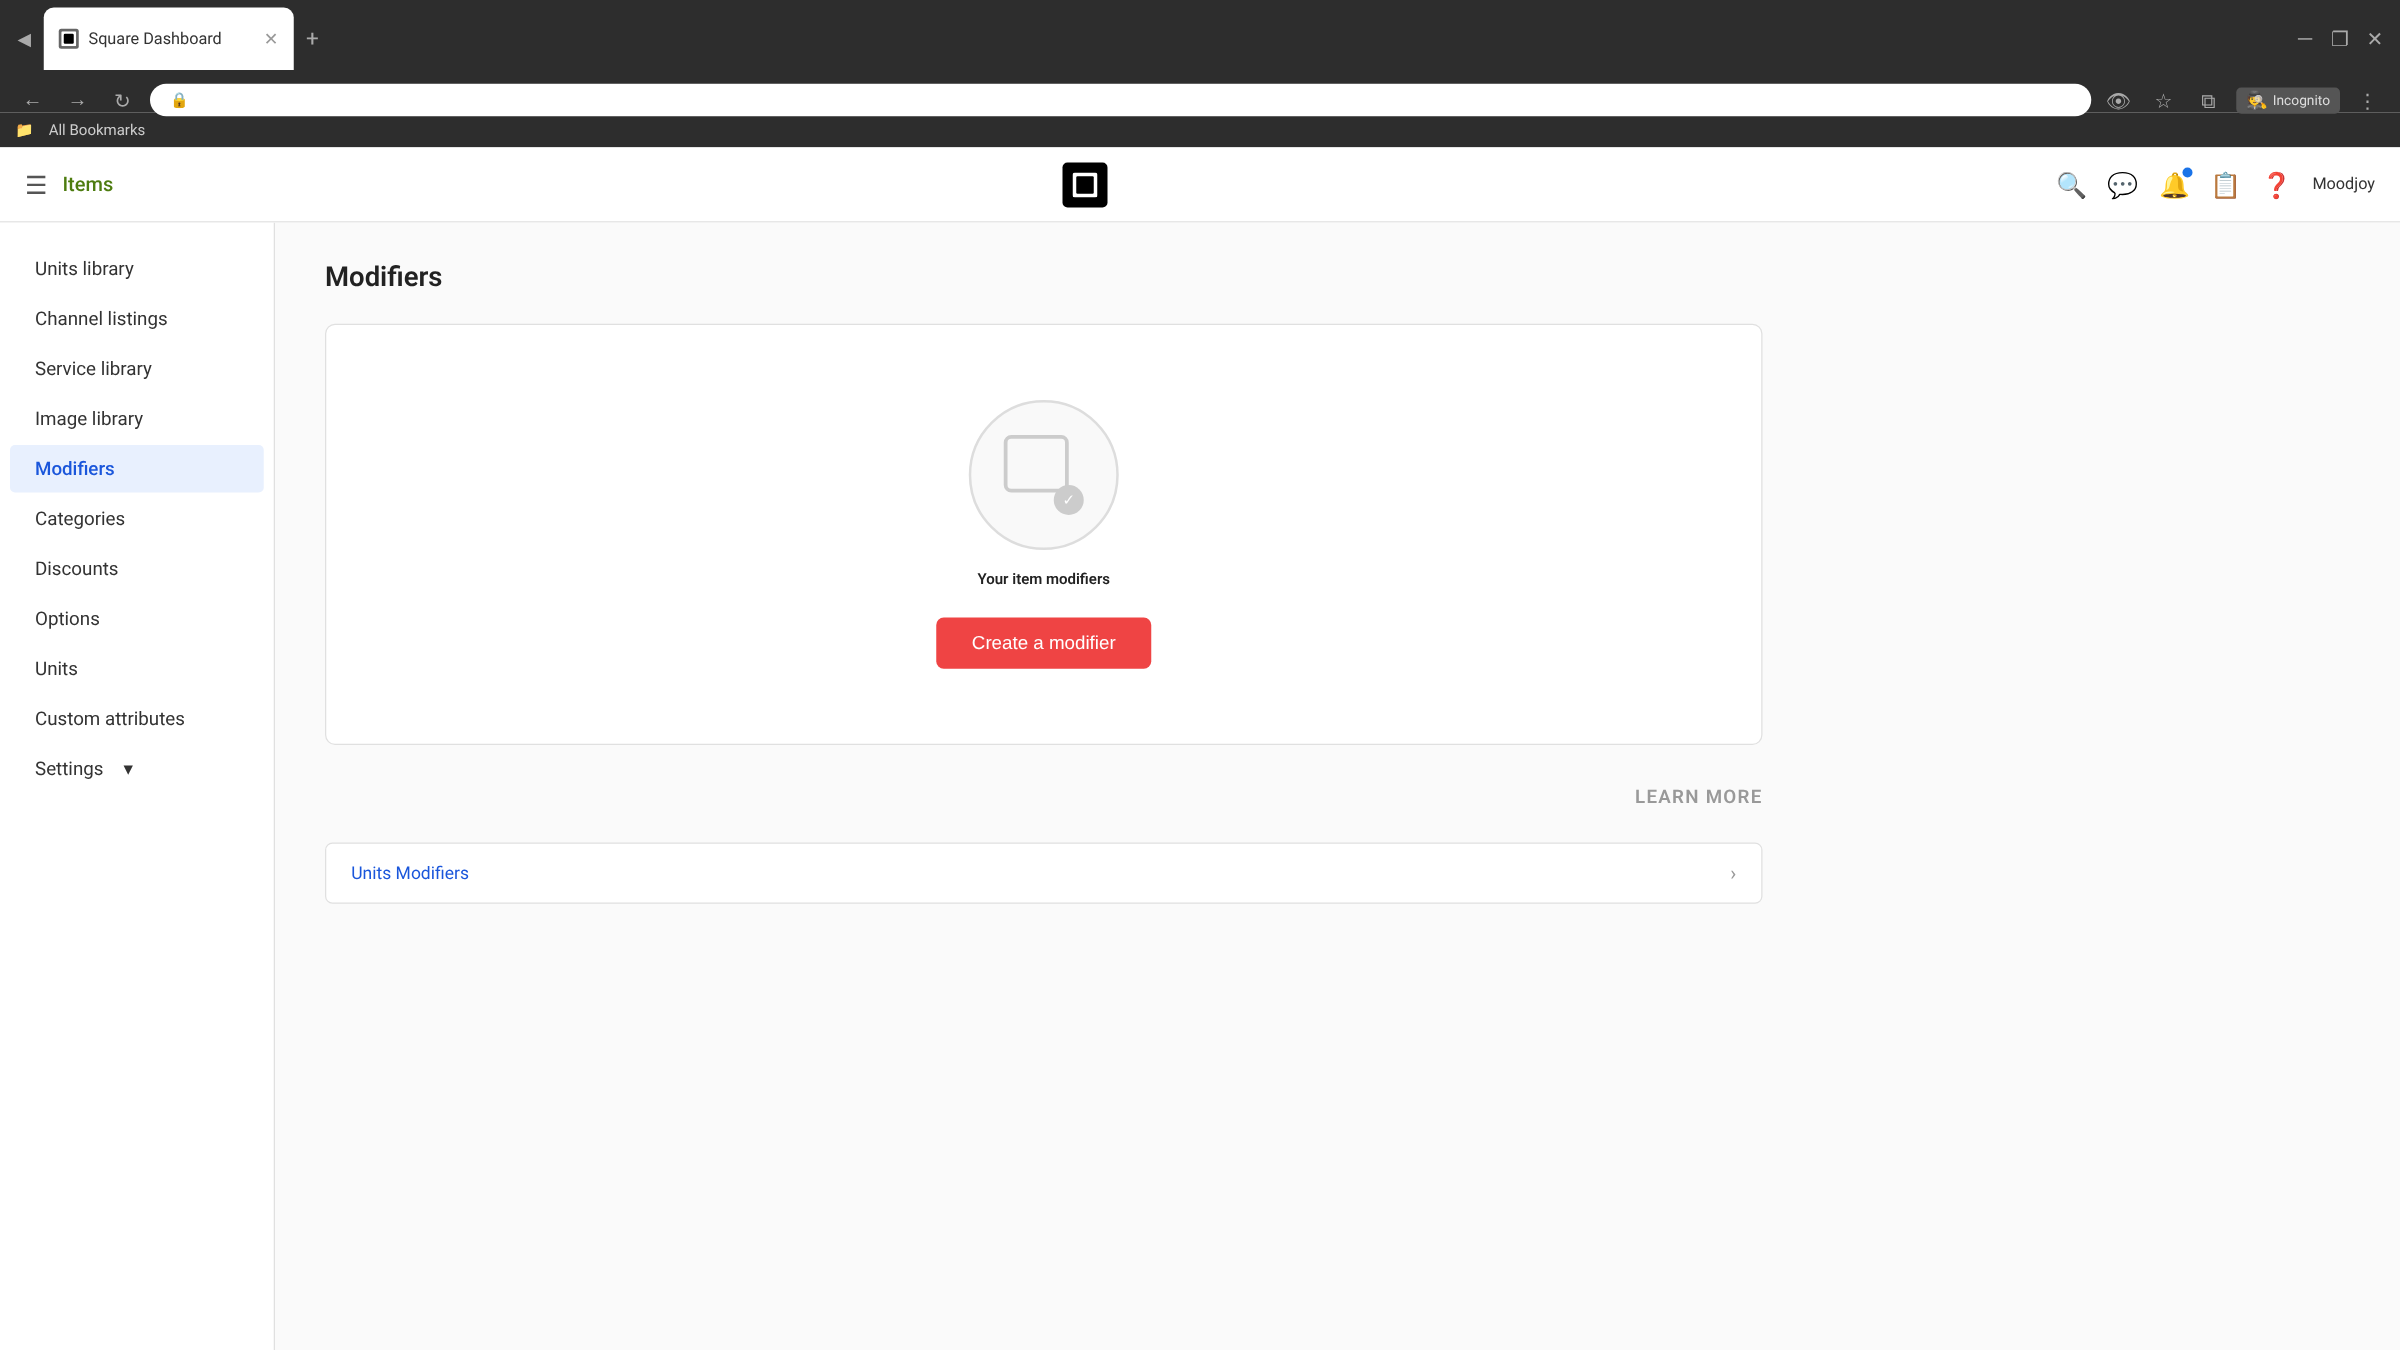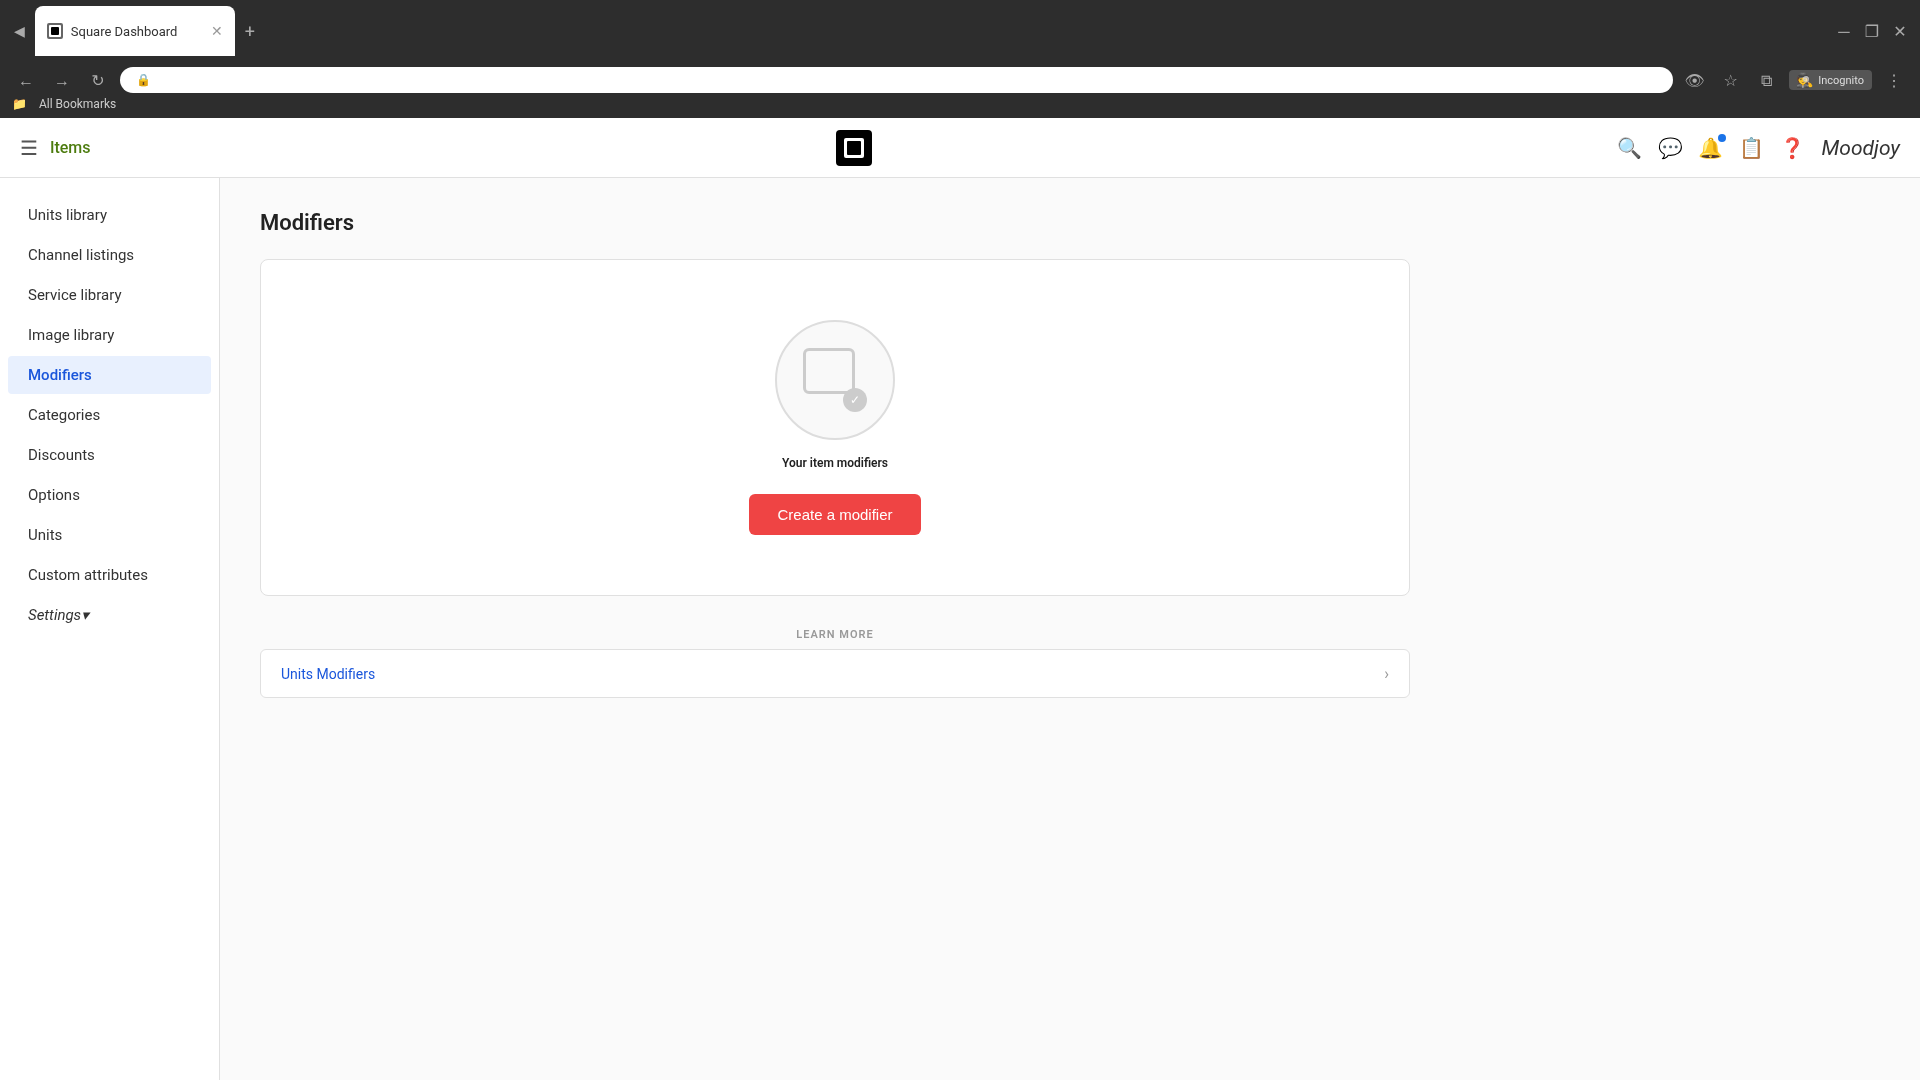--- a/index.html
+++ b/index.html
@@ -67,41 +67,41 @@
     .square-logo {
       width: 36px; height: 36px;
       background: #000;
       border-radius: 4px;
       display: flex; align-items: center; justify-content: center;
       color: white; font-size: 18px;
     }
     .nav-right { display: flex; align-items: center; gap: 16px; }
     .nav-icon-btn { color: #555; font-size: 20px; cursor: pointer; position: relative; }
     .notification-dot { position: absolute; top: -2px; right: -2px; width: 8px; height: 8px; background: #1a73e8; border-radius: 50%; }
-    .user-name { font-size: 21px; color: #333; cursor: pointer; font-style: italic; }
+    .user-name { font-size: 13px; color: #333; cursor: pointer; }
 
     
     .content-area { display: flex; flex: 1; overflow: hidden; }
 
     
     .sidebar { width: 220px; border-right: 1px solid #e0e0e0; background: #fff; padding: 16px 0; overflow-y: auto; }
     .sidebar-item {
       padding: 10px 20px;
       font-size: 15px;
       color: #333;
       cursor: pointer;
       border-radius: 4px;
       margin: 2px 8px;
     }
     .sidebar-item.active {
       background: #e8f0fe;
       color: #1a56db;
       font-weight: 500;
     }
-    .sidebar-item.settings-item { display: flex; align-items: center; gap: 0; font-style: italic; }
+    .sidebar-item.settings-item { display: flex; align-items: center; gap: 16px; }
 
     
     .main-content { flex: 1; padding: 32px 40px; background: #fafafa; overflow-y: auto; }
     .page-title { font-size: 22px; font-weight: 600; color: #222; margin-bottom: 24px; }
 
     
     .empty-card {
       background: #fff;
       border: 1px solid #e0e0e0;
       border-radius: 8px;
@@ -150,21 +150,21 @@
       border-radius: 6px;
       padding: 12px 28px;
       font-size: 15px;
       font-weight: 500;
       cursor: pointer;
       margin-top: 8px;
     }
 
     
     .learn-more-section { margin-top: 32px; max-width: 1150px; }
-    .learn-more-label { font-size: 11px; font-weight: 600; color: #999; text-transform: uppercase; letter-spacing: 1px; text-align: center; margin-bottom: 8px; }
+    .learn-more-label { font-size: 15px; font-weight: 600; color: #999; text-transform: uppercase; letter-spacing: 1px; text-align: right; margin-bottom: 28px; }
     .learn-more-link {
       border: 1px solid #e0e0e0;
       border-radius: 6px;
       padding: 14px 20px;
       display: flex;
       align-items: center;
       justify-content: space-between;
       background: #fff;
       cursor: pointer;
     }

